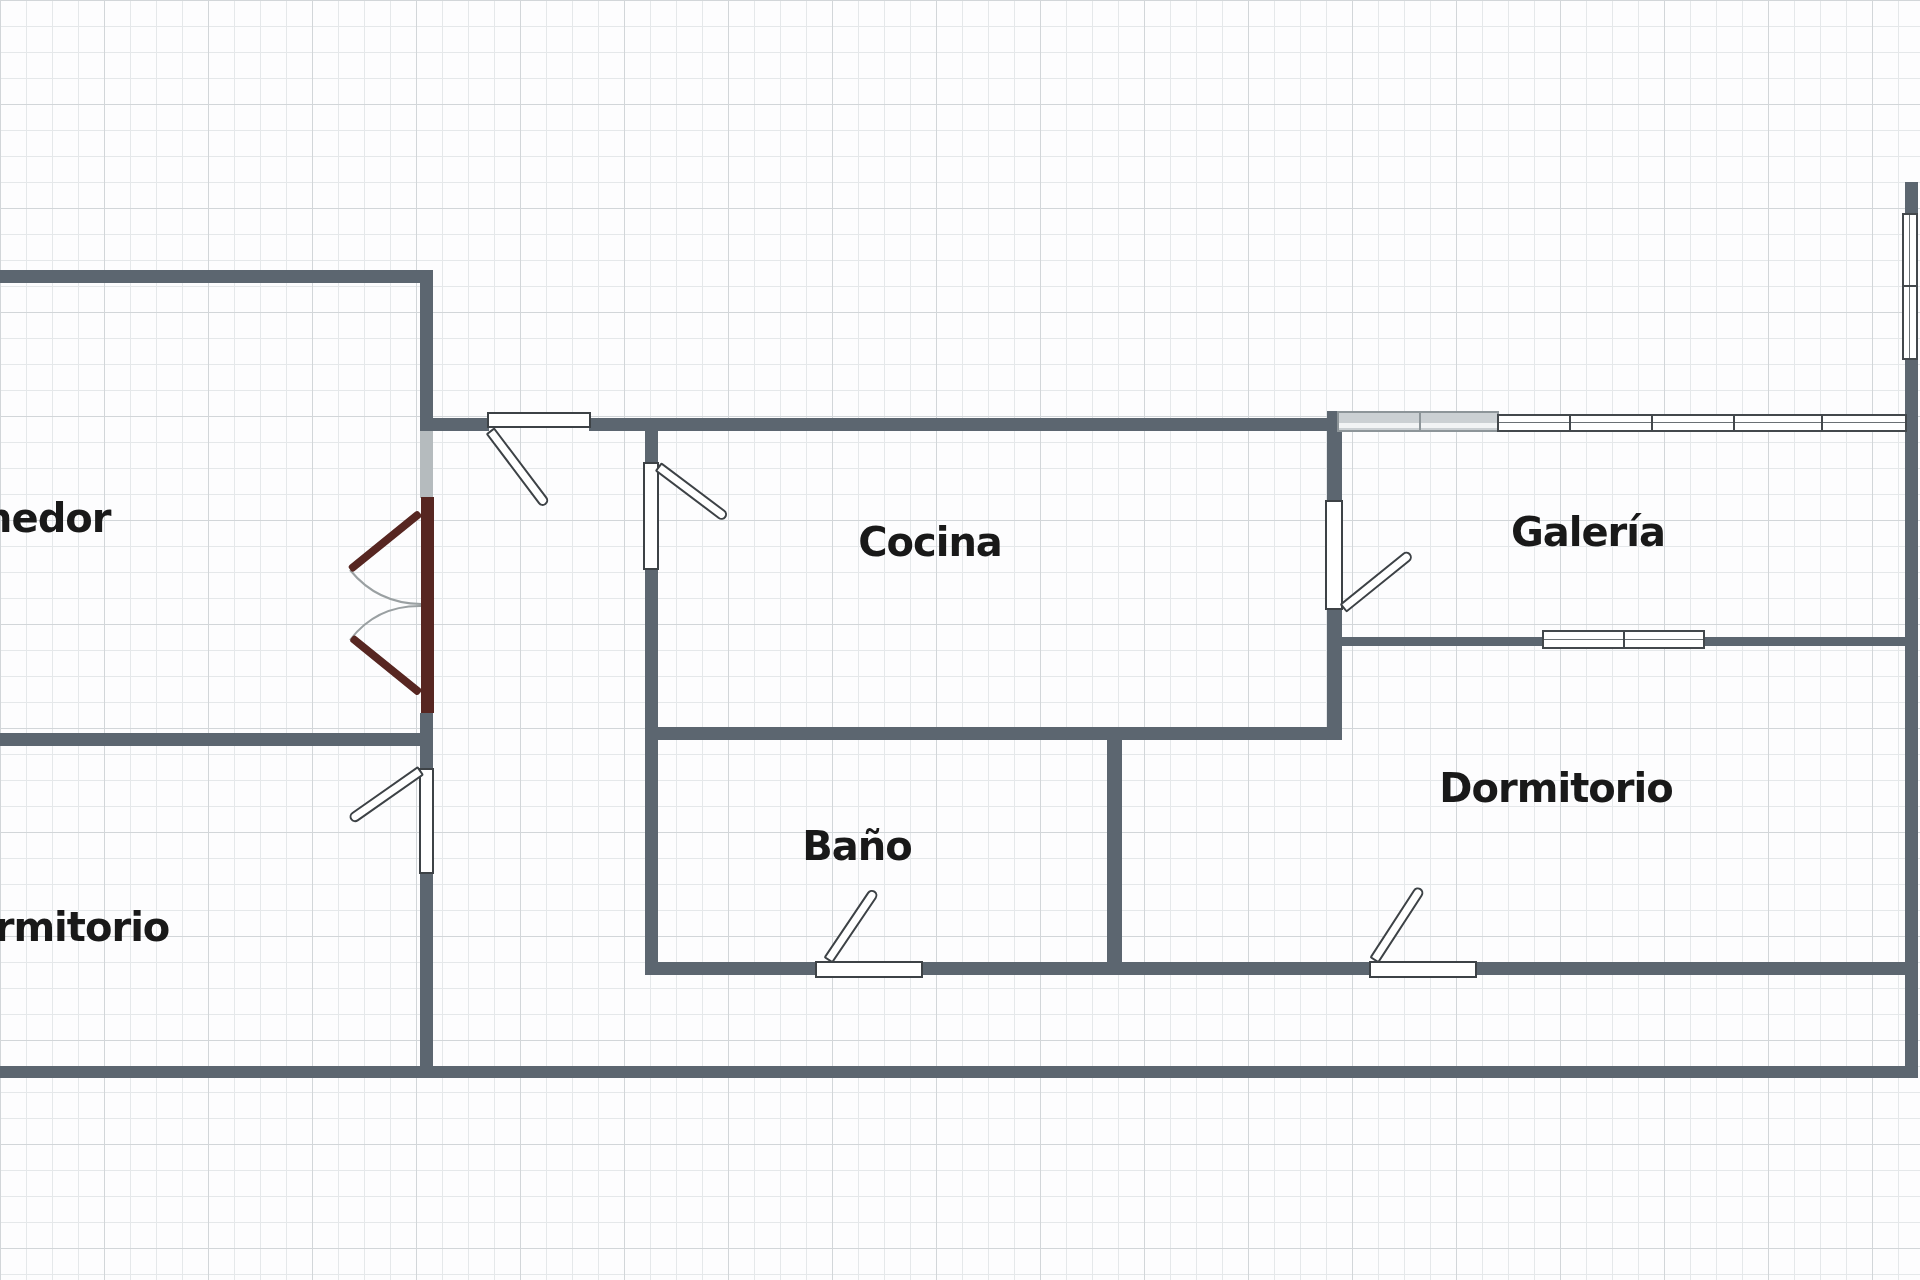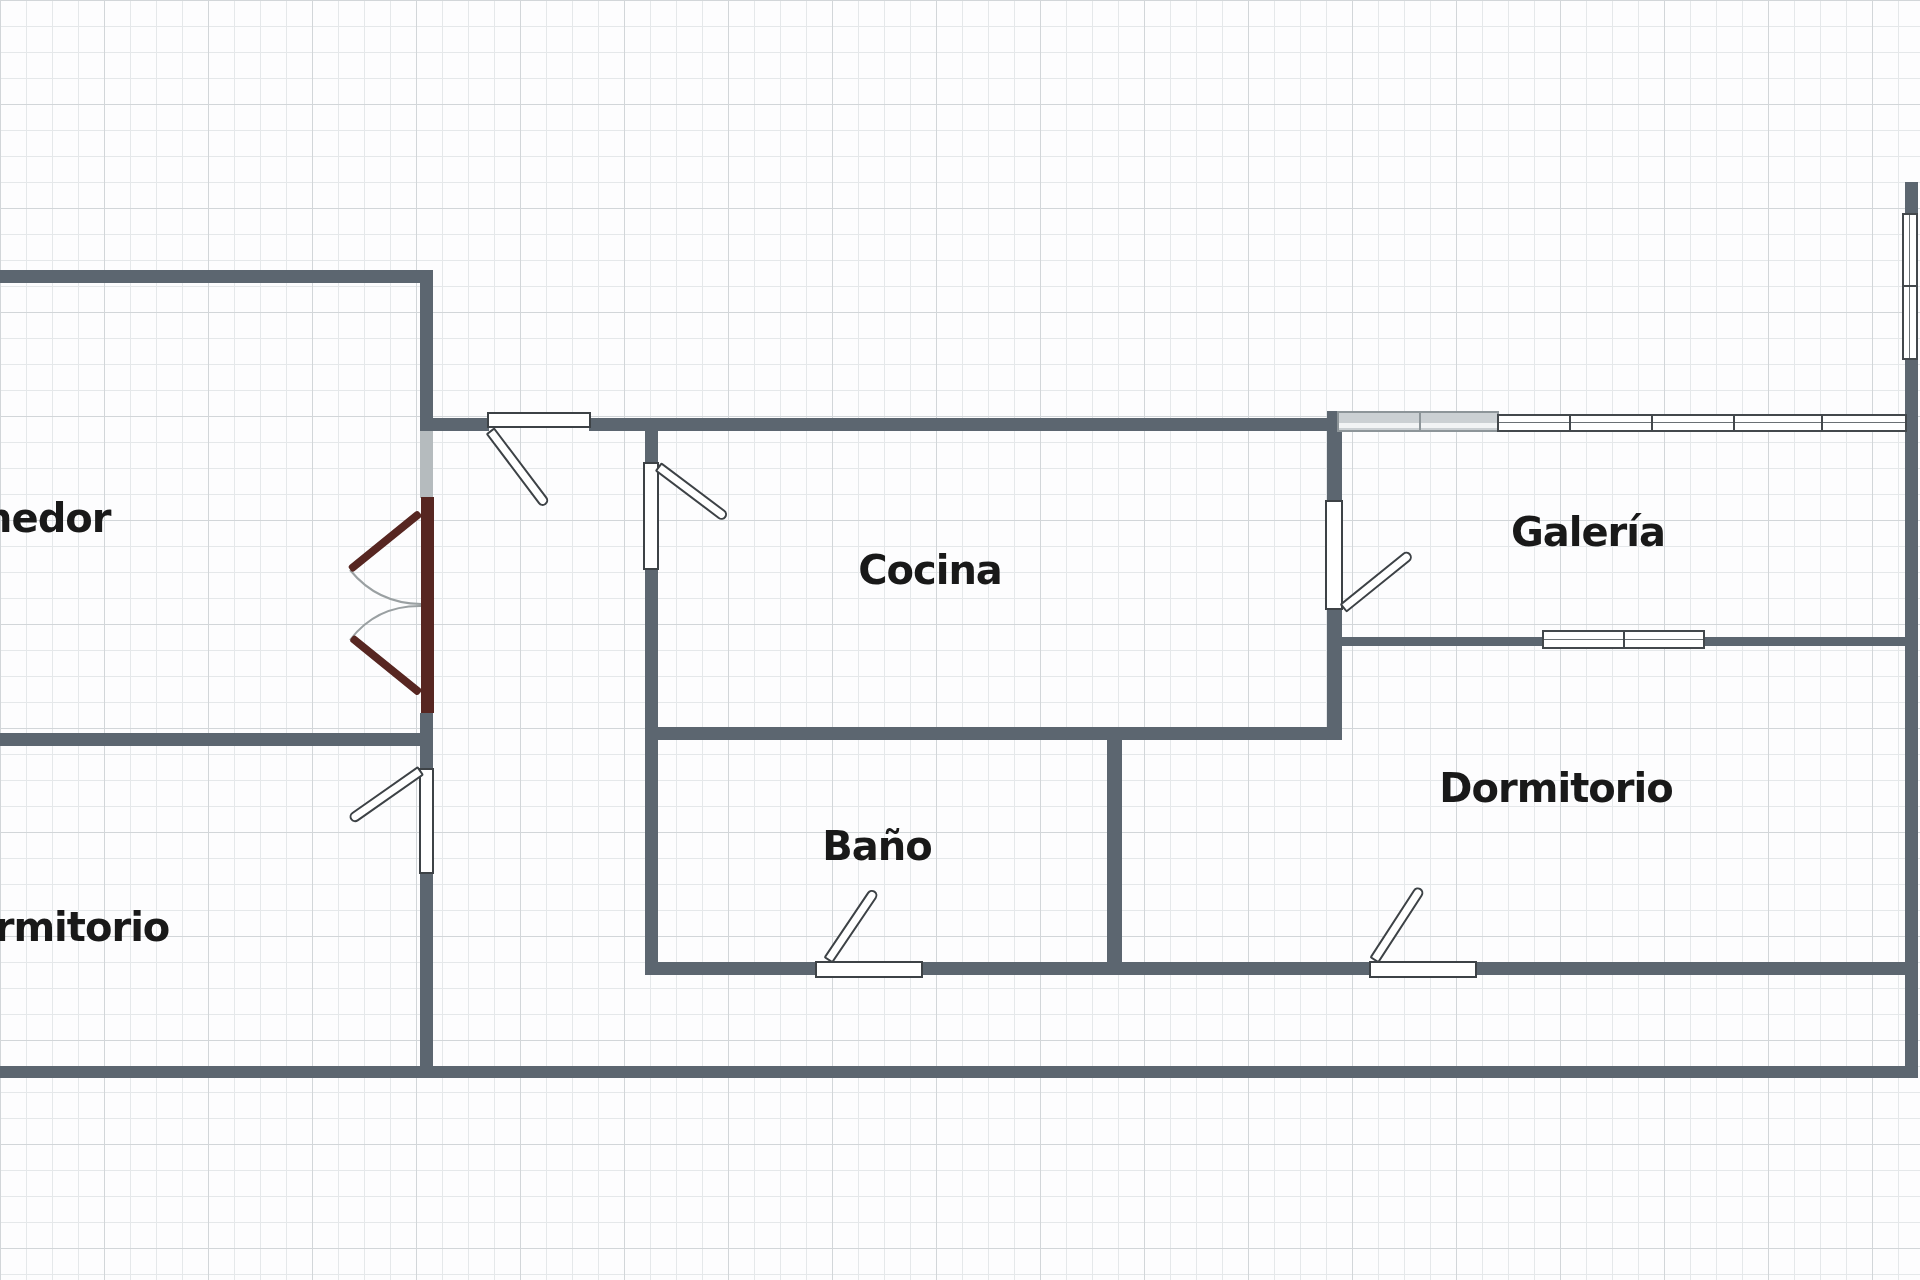--- a/index.html
+++ b/index.html
@@ -110,23 +110,23 @@
   <div class="leaf-maroon" style="left:420px;top:509px;width:90px;transform:rotate(141deg);"></div>
   <div class="leaf-maroon" style="left:420px;top:689px;width:88px;transform:rotate(-141deg);"></div>
 
   <svg class="arcs" width="1920" height="1280" viewBox="0 0 1920 1280">
     <path d="M350,570 Q377.5,603.6 421,604" fill="none" stroke="#9aa0a2" stroke-width="2"></path>
     <path d="M350,640 Q376.3,605.4 421,606" fill="none" stroke="#9aa0a2" stroke-width="2"></path>
   </svg>
 
   <div class="room-label" style="left:-84px;top:496px;">Comedor</div>
 
-  <div class="room-label centered" style="left:930px;top:548px;">Cocina</div>
+  <div class="room-label centered" style="left:930px;top:520px;">Cocina</div>
 
   <div class="room-label centered" style="left:1588px;top:510px;">Galería</div>
 
   <div class="room-label centered" style="left:1556px;top:766px;">Dormitorio</div>
 
-  <div class="room-label centered" style="left:857px;top:824px;margin-left:20px;">Baño</div>
+  <div class="room-label centered" style="left:857px;top:824px;">Baño</div>
 
   <div class="room-label" style="left:-64px;top:905px;">Dormitorio</div>
 
 </div>
 
 </body></html>

